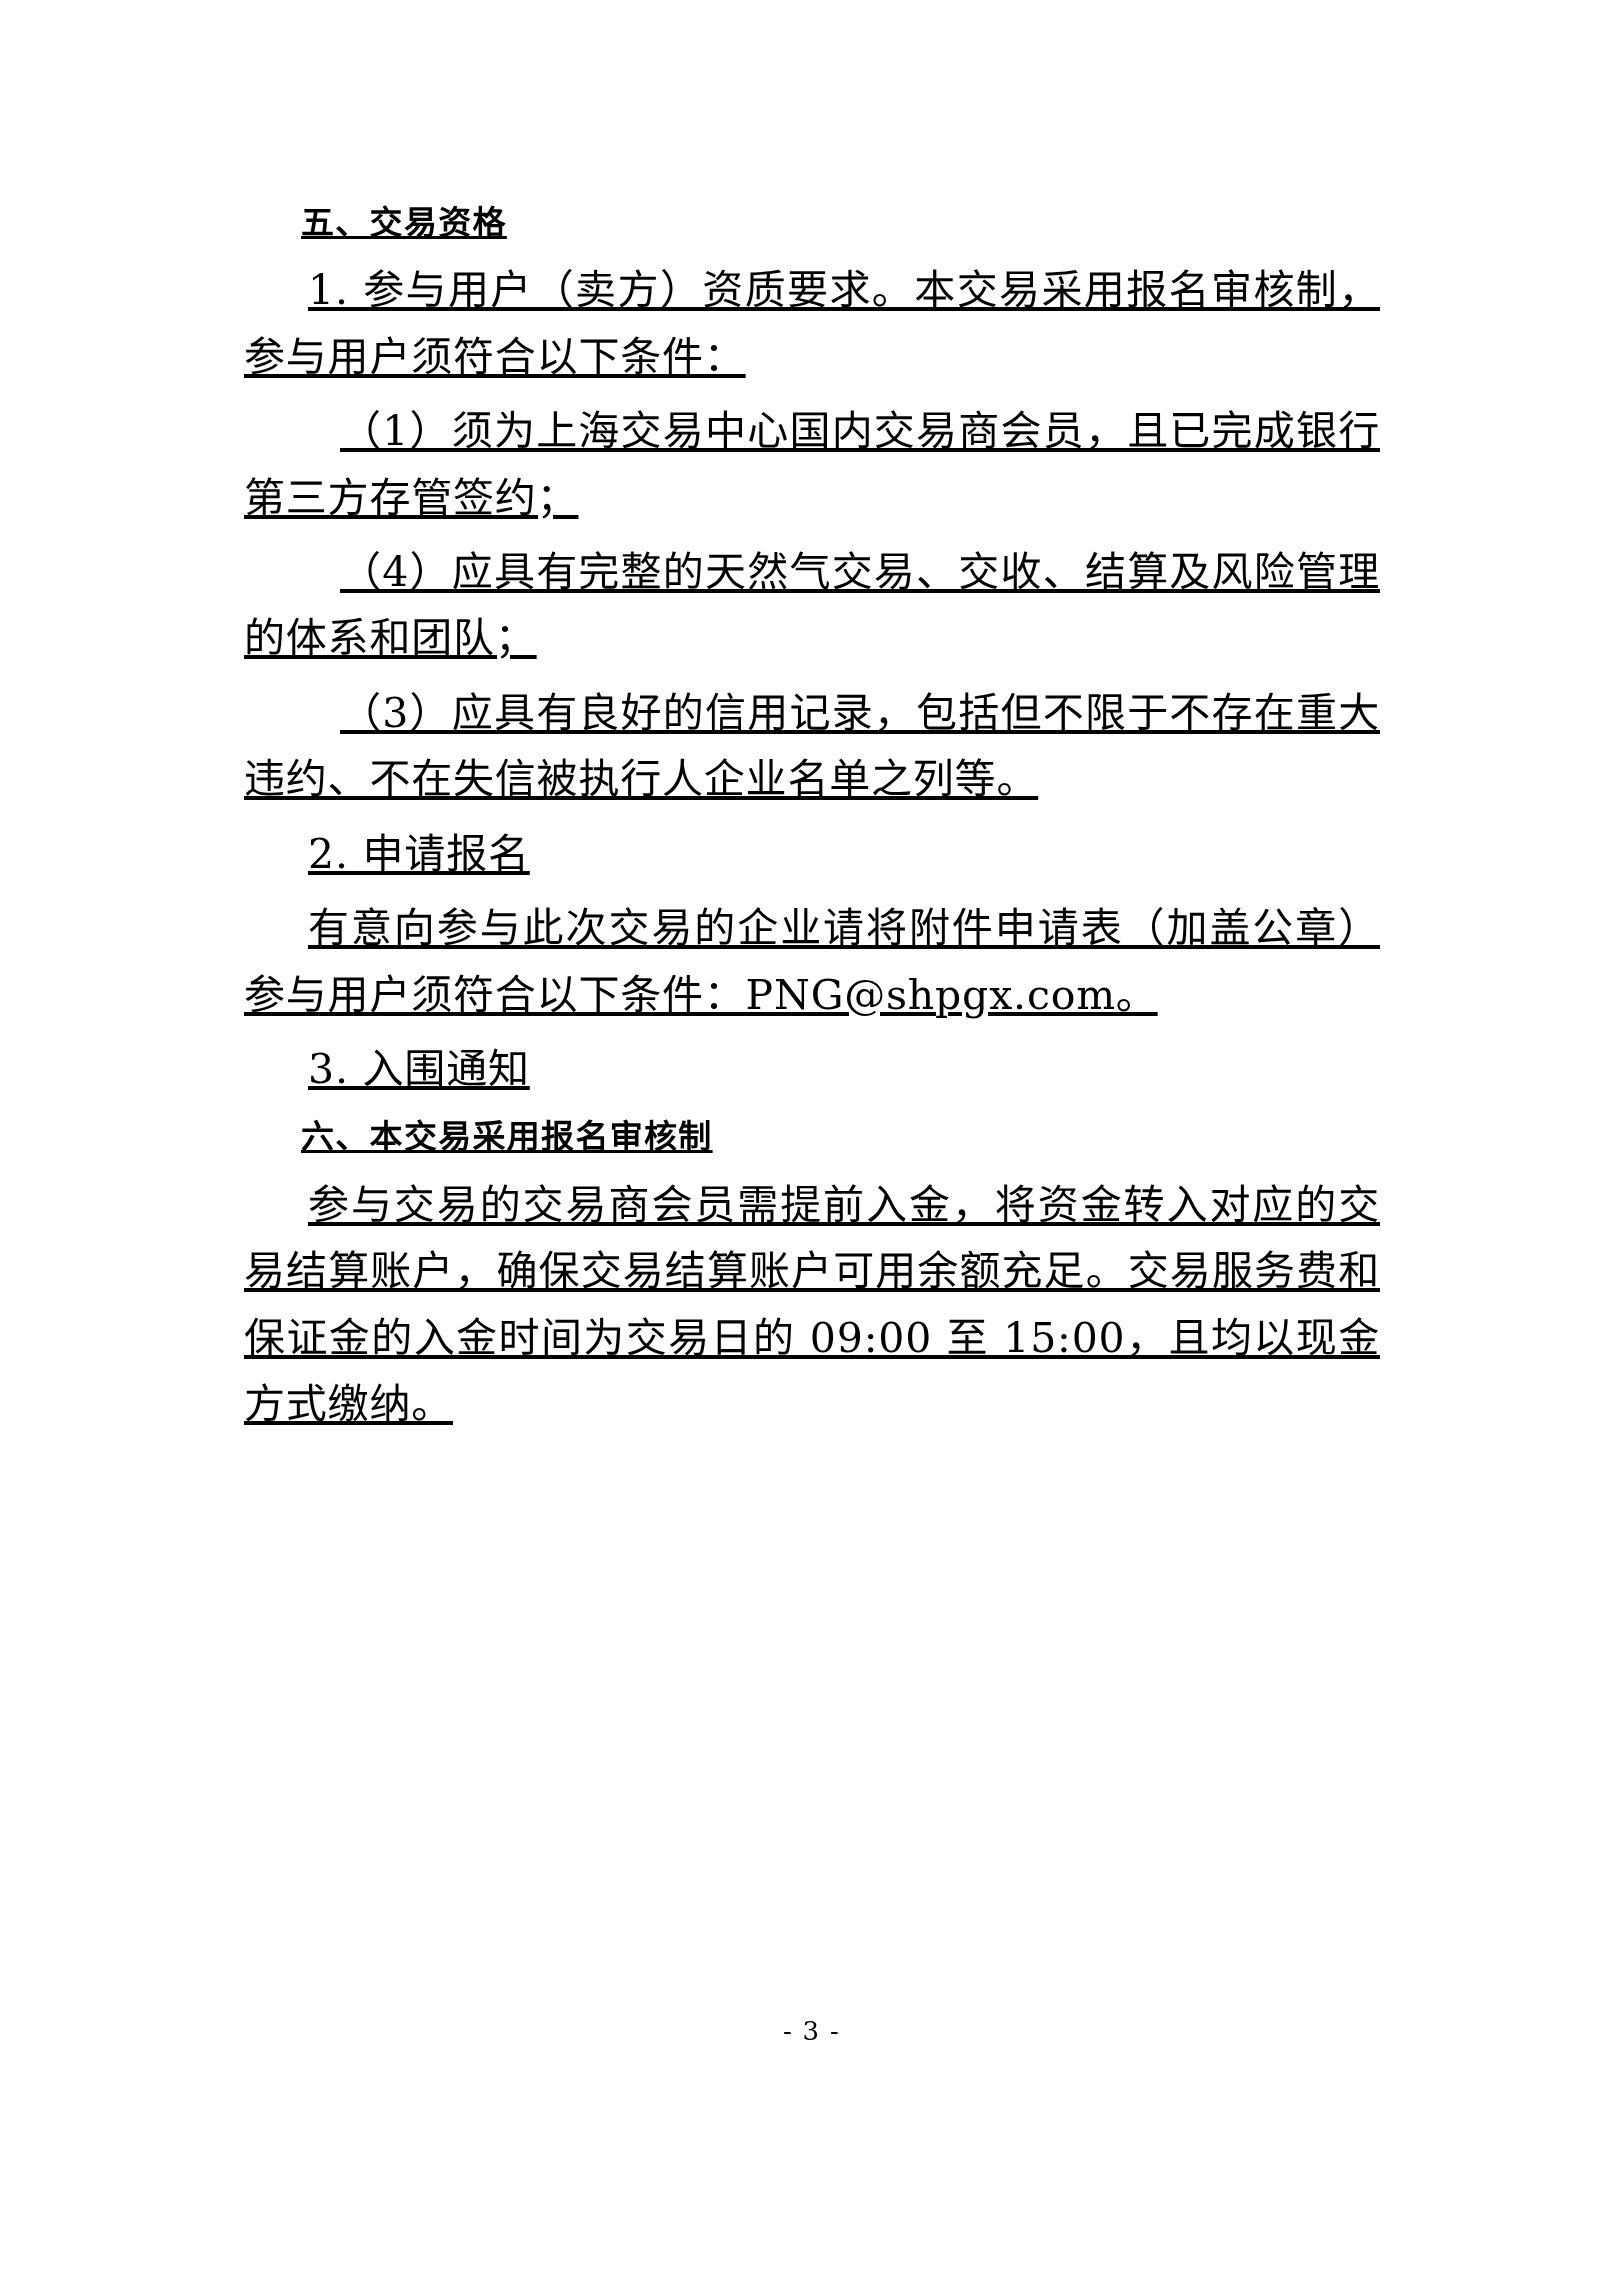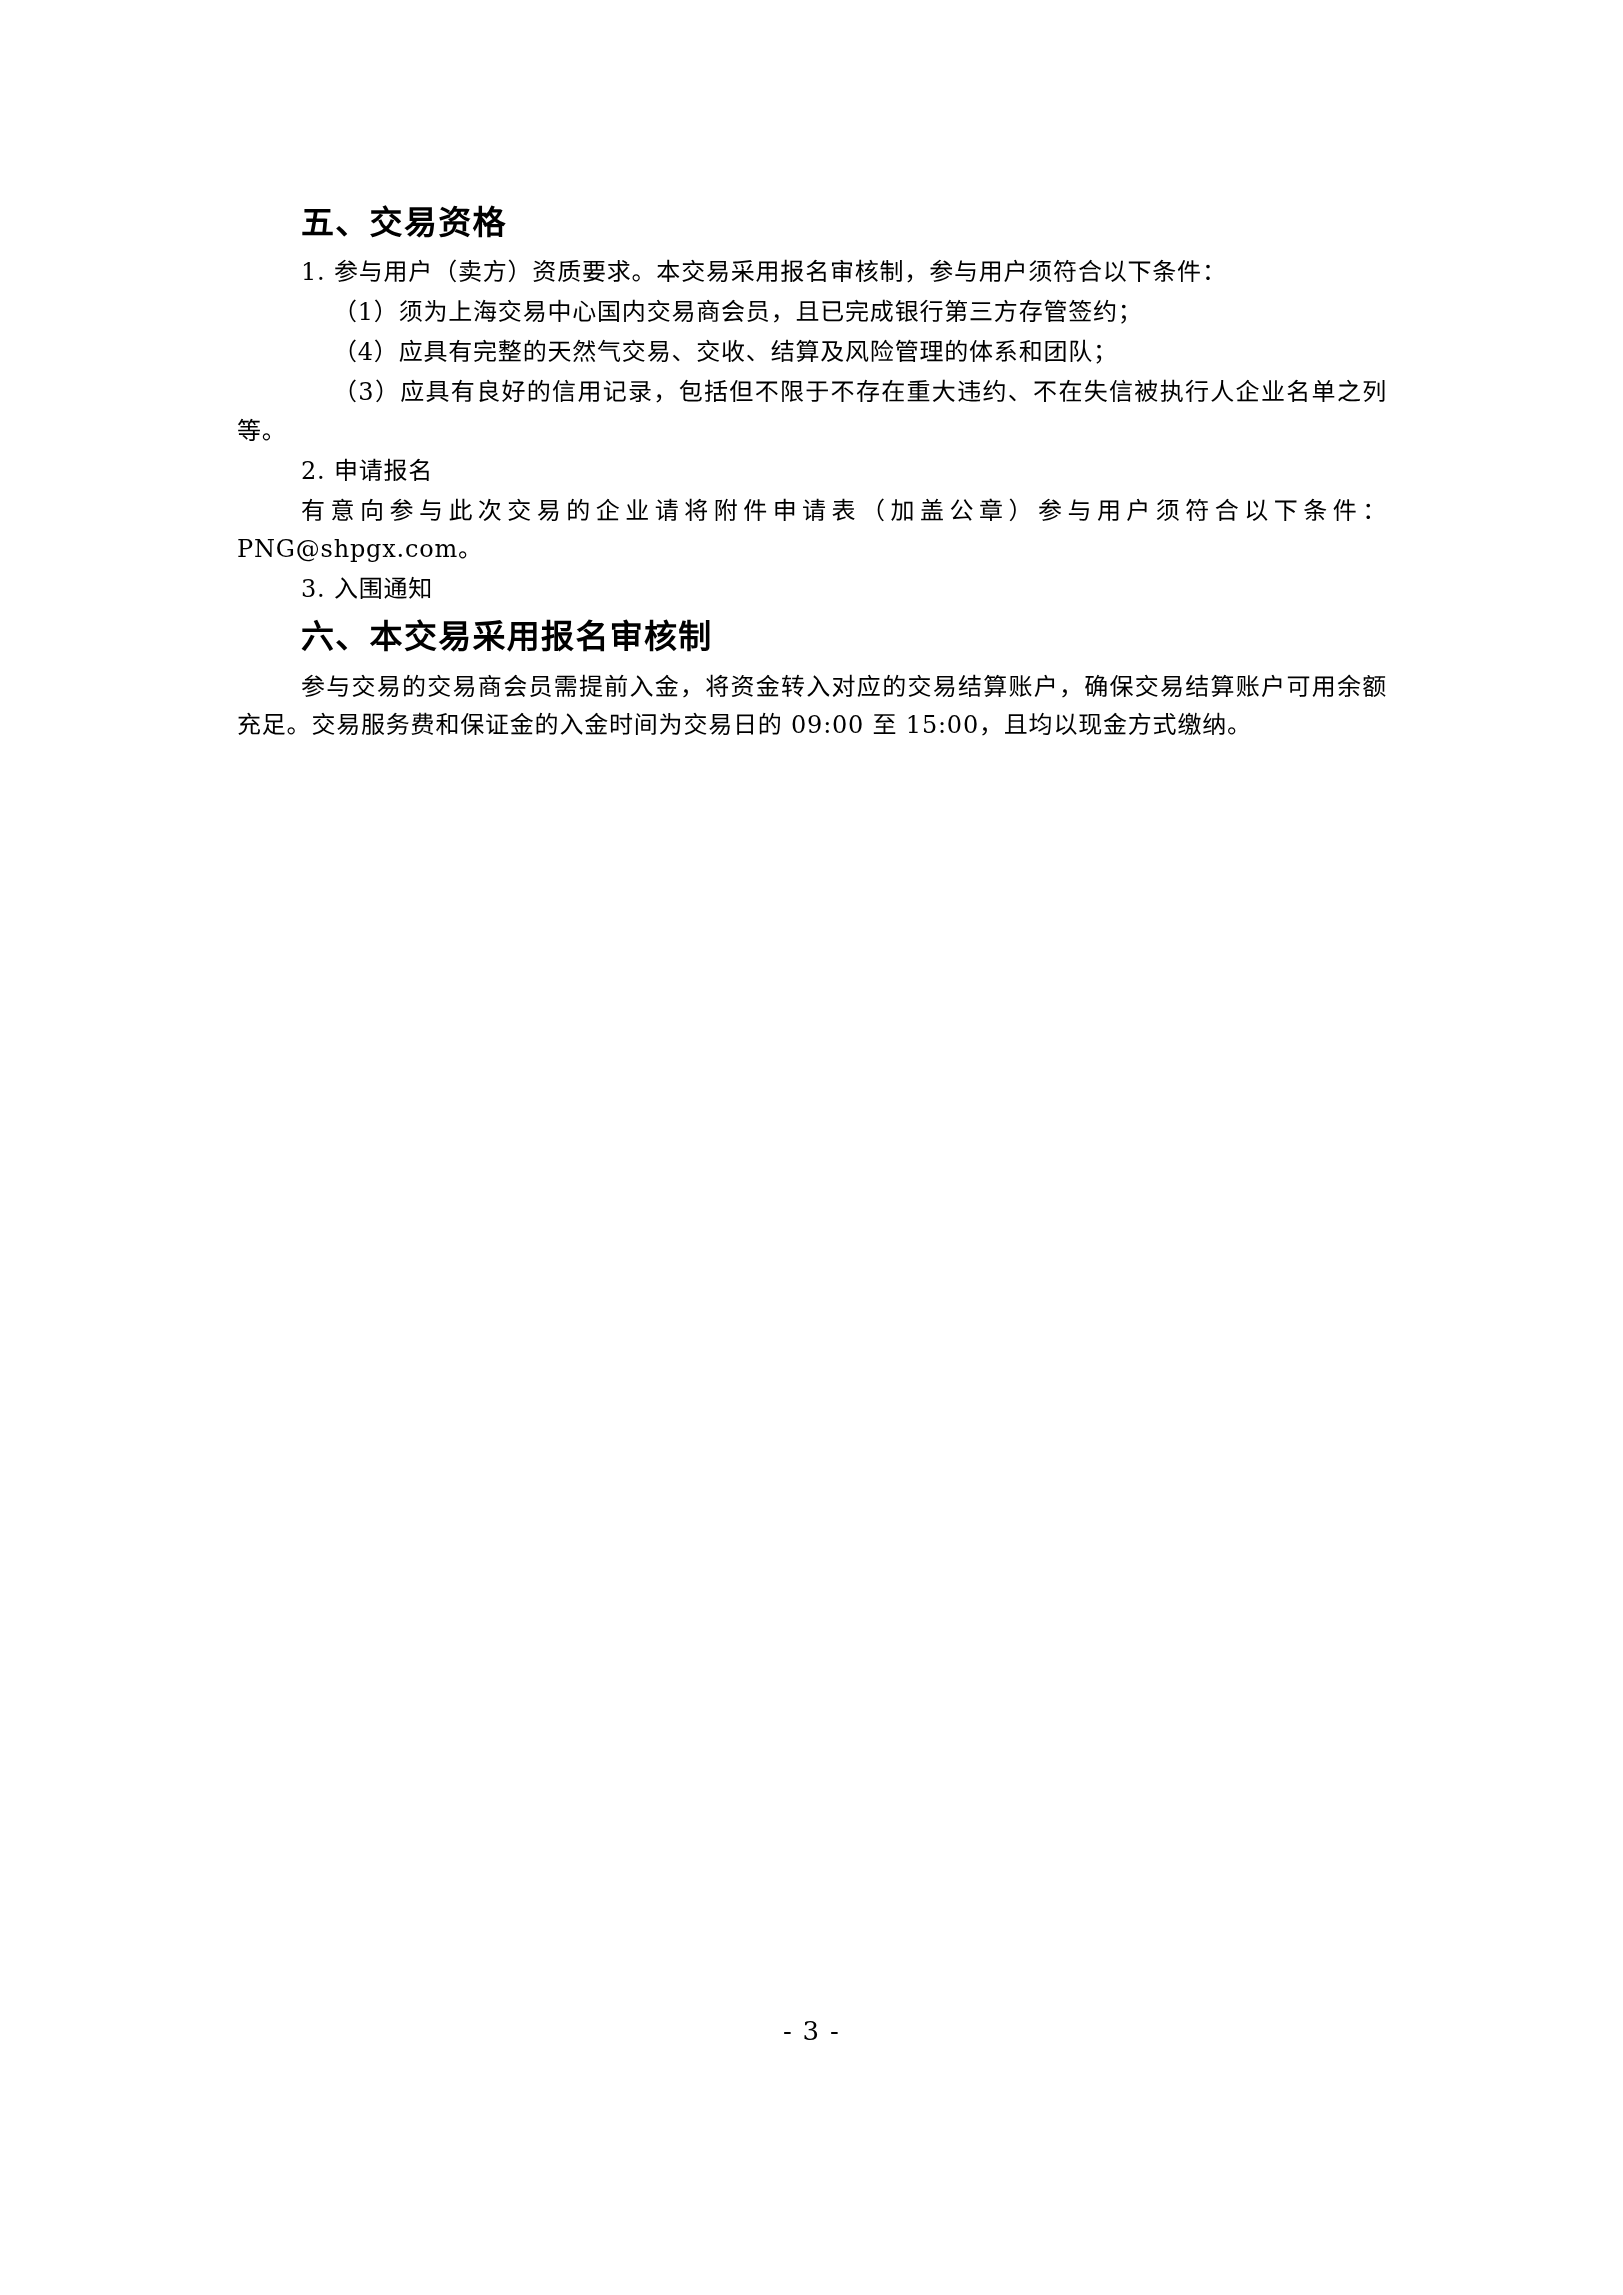--- a/index.html
+++ b/index.html
@@ -15,40 +15,41 @@
     color: #000000;
   }
   .page {
     position: absolute;
     top: 0;
     left: 0;
     width: 1623px;
     height: 2151px;
     box-sizing: border-box;
     padding: 196px 236px 0 236px;
+    text-decoration: underline;
   }
   .content {
     width: 1152px;
     margin: 0 auto;
   }
   .h-section {
     font-family: "DejaVu Serif", "Liberation Serif", serif;
     font-weight: bold;
     font-size: 33px;
     line-height: 1.62;
     letter-spacing: 1.3px;
     text-indent: 65px;
     margin: 0 0 3.9px 0;
   }
   .p {
-    font-size: 24px;
+    font-size: 41px;
     line-height: 1.62;
     letter-spacing: 0.8px;
     text-indent: 64px;
-    margin: 1px;
+    margin: 8px;
     text-align: justify;
     text-justify: inter-ideograph;
   }
   .p.indent2 {
     text-indent: 96px;
   }
   .p.tight {
     letter-spacing: 0.3px;
   }
   .pagenum {

